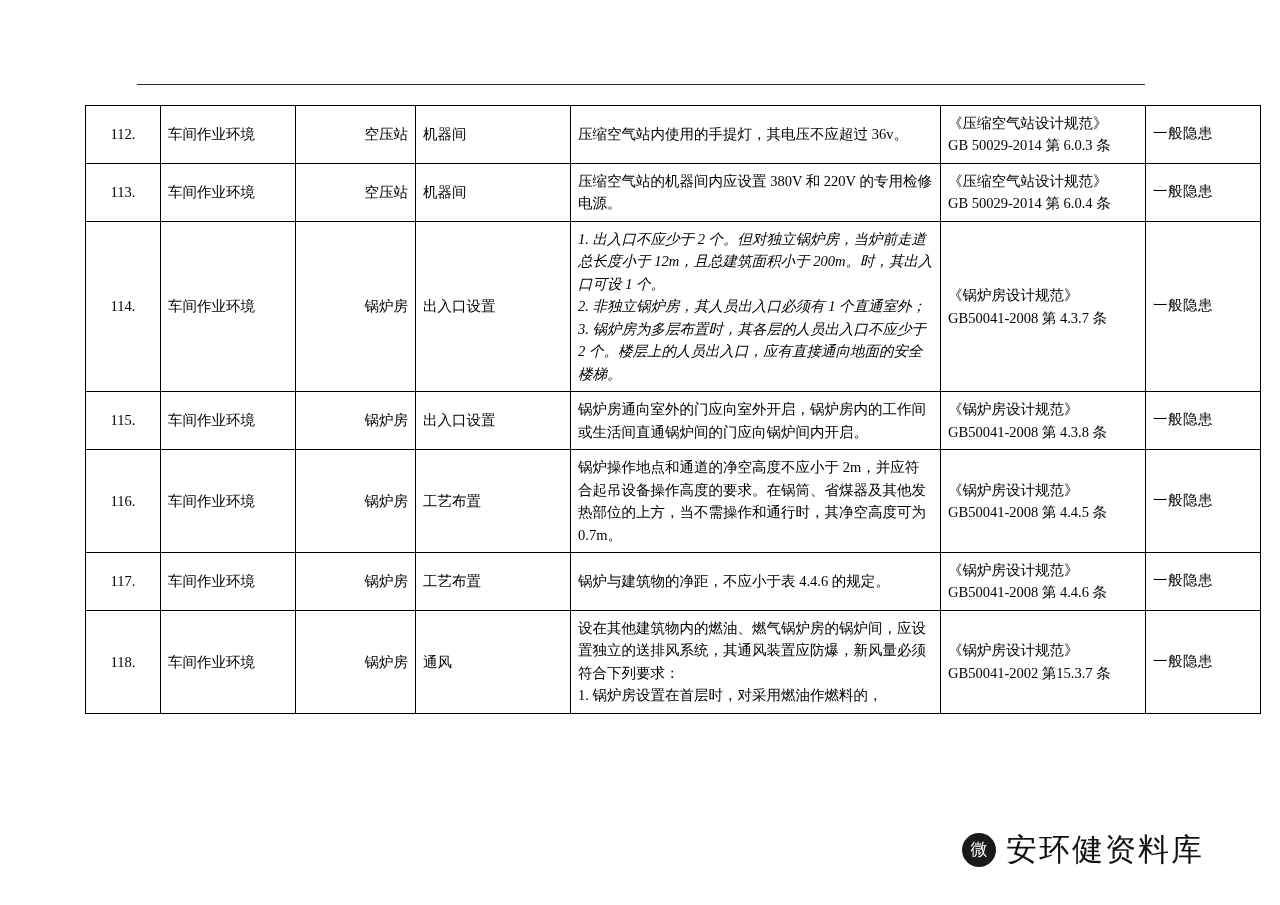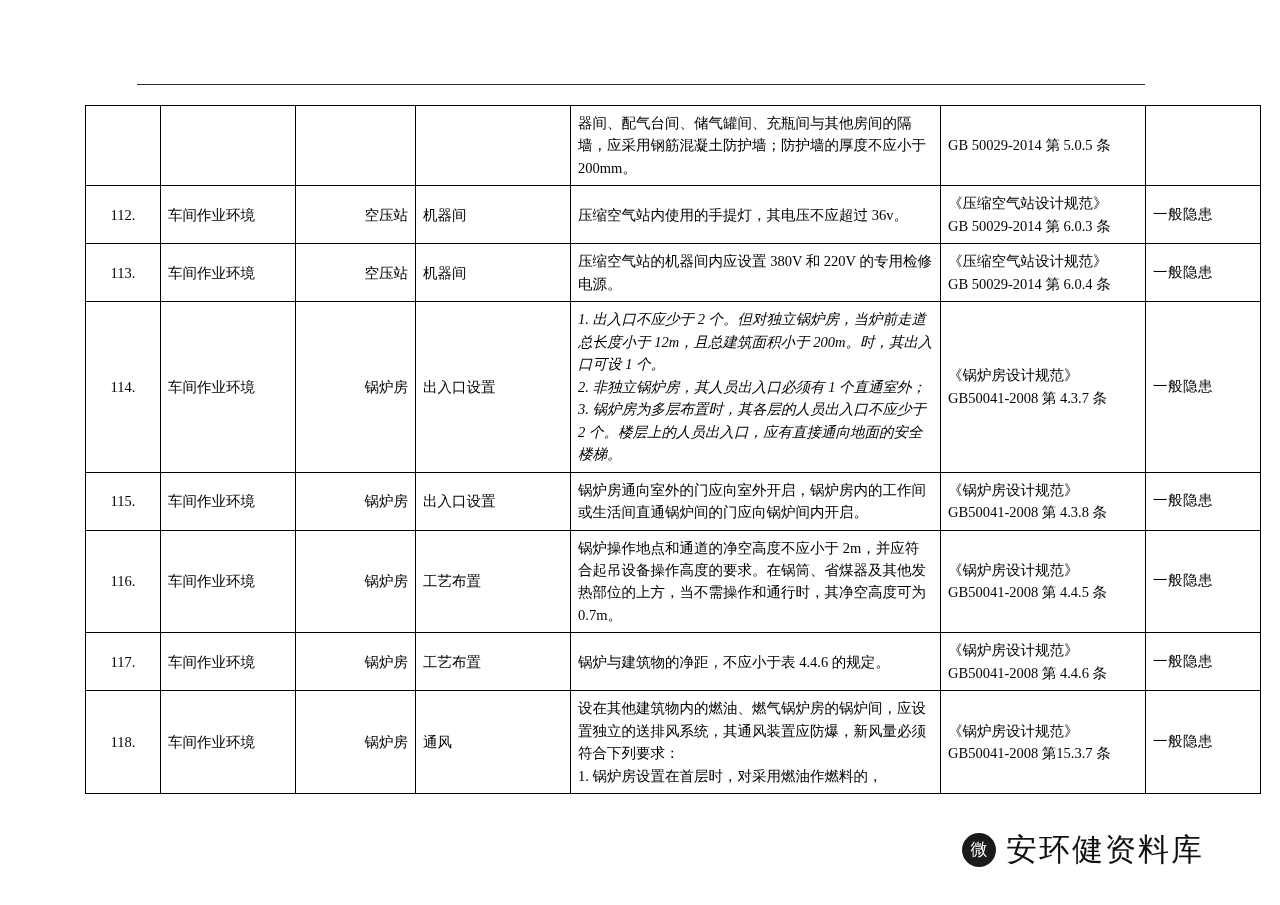--- a/index.html
+++ b/index.html
@@ -96,32 +96,20 @@
 <body>
 
 <div class="page">
 
   <div class="header-rule"></div>
 
   <div class="table-wrap">
     <table class="doc-table">
       <tbody>
 
-        <tr class="row-tall">
-          <td class="c-num"></td>
-          <td class="c-cat"></td>
-          <td class="c-place"></td>
-          <td class="c-item"></td>
-          <td class="c-content content-cell">器间、配气台间、储气罐间、充瓶间与其他房间的隔墙，应采用钢筋混凝土防护墙；防护墙的厚度不应小于 200mm。</td>
-          <td class="c-std std-cell">
-            <span class="std-line1">GB 50029-2014 第 5.0.5 条</span>
-            <span class="std-line2"></span>
-          </td>
-          <td class="c-level level-cell"></td>
-        </tr>
 
         <tr>
           <td class="c-num">112.</td>
           <td class="c-cat">车间作业环境</td>
           <td class="c-place">空压站</td>
           <td class="c-item">机器间</td>
           <td class="c-content content-cell">压缩空气站内使用的手提灯，其电压不应超过 36v。</td>
           <td class="c-std std-cell">
             <span class="std-line1">《压缩空气站设计规范》</span>
             <span class="std-line2">GB 50029-2014 第 6.0.3 条</span>
@@ -198,21 +186,21 @@
 
         <tr class="row-tall">
           <td class="c-num">118.</td>
           <td class="c-cat">车间作业环境</td>
           <td class="c-place">锅炉房</td>
           <td class="c-item">通风</td>
           <td class="c-content content-cell" style="white-space: pre-line;">设在其他建筑物内的燃油、燃气锅炉房的锅炉间，应设置独立的送排风系统，其通风装置应防爆，新风量必须符合下列要求：
 1. 锅炉房设置在首层时，对采用燃油作燃料的，</td>
           <td class="c-std std-cell">
             <span class="std-line1">《锅炉房设计规范》</span>
-            <span class="std-line2">GB50041-2008 第15.3.7 条</span>
+            <span class="std-line2">GB50041-2002 第15.3.7 条</span>
           </td>
           <td class="c-level level-cell">一般隐患</td>
         </tr>
 
       </tbody>
     </table>
   </div>
 
   <div class="footer-logo">
     <span class="logo-badge">微</span>

